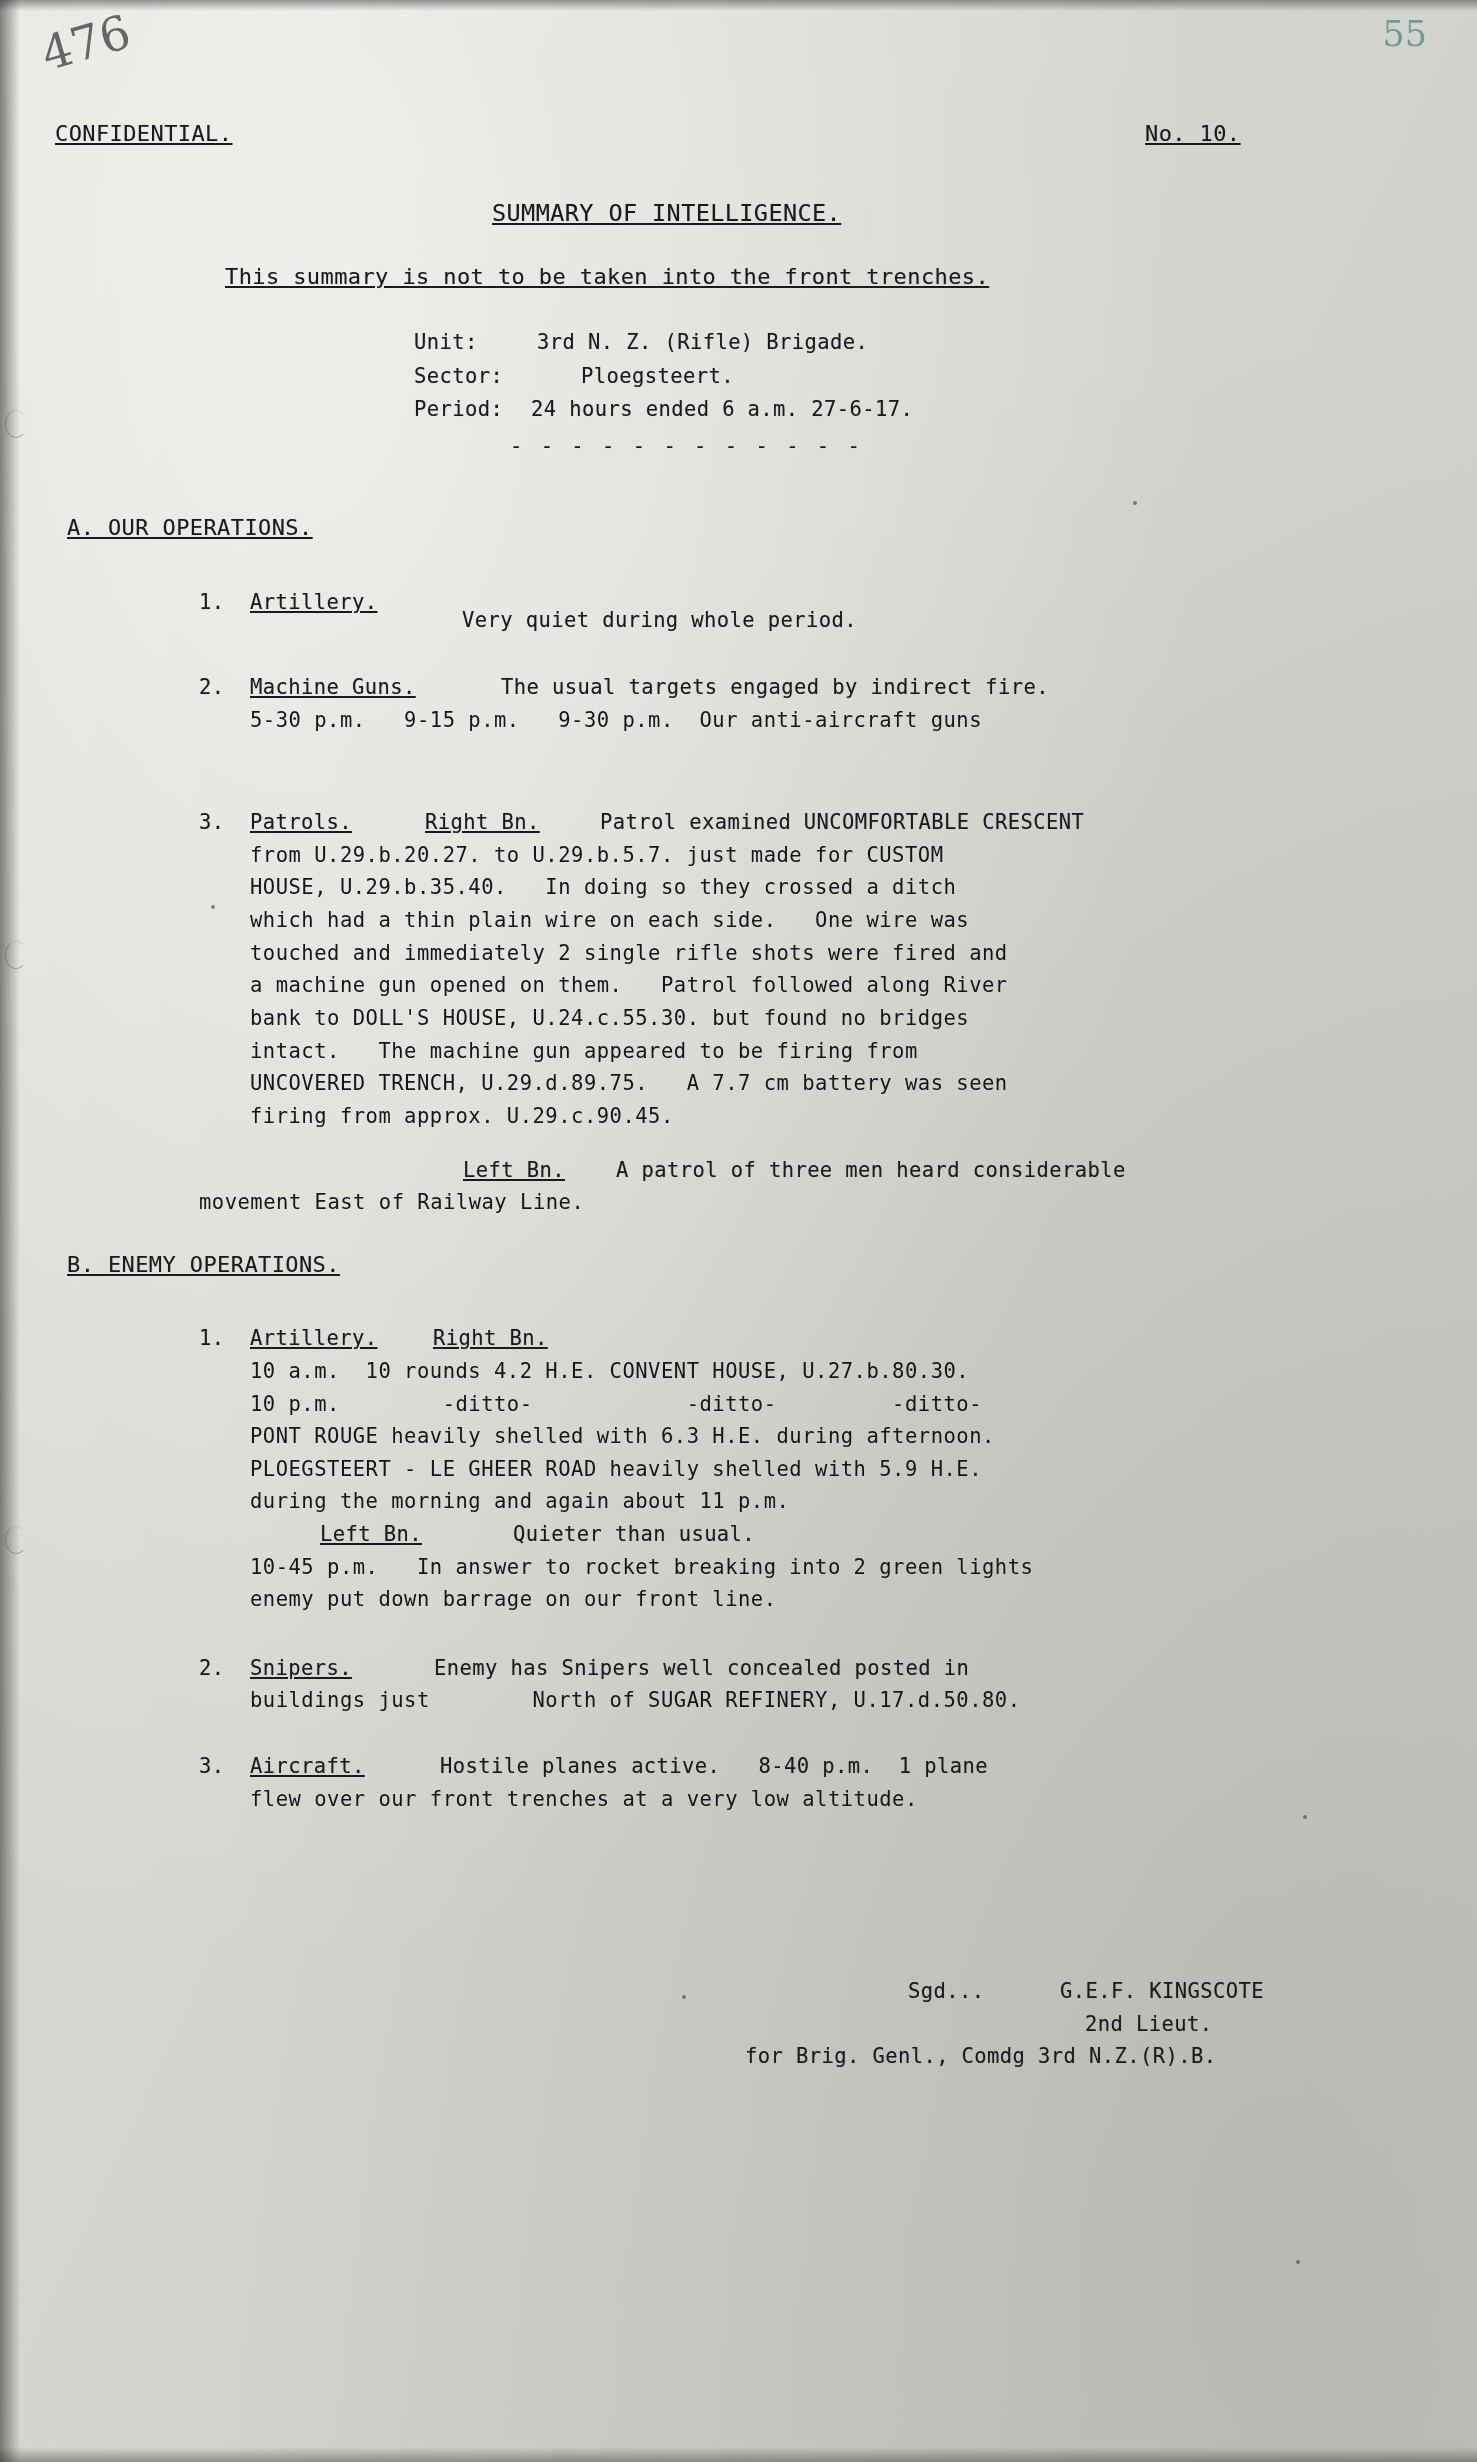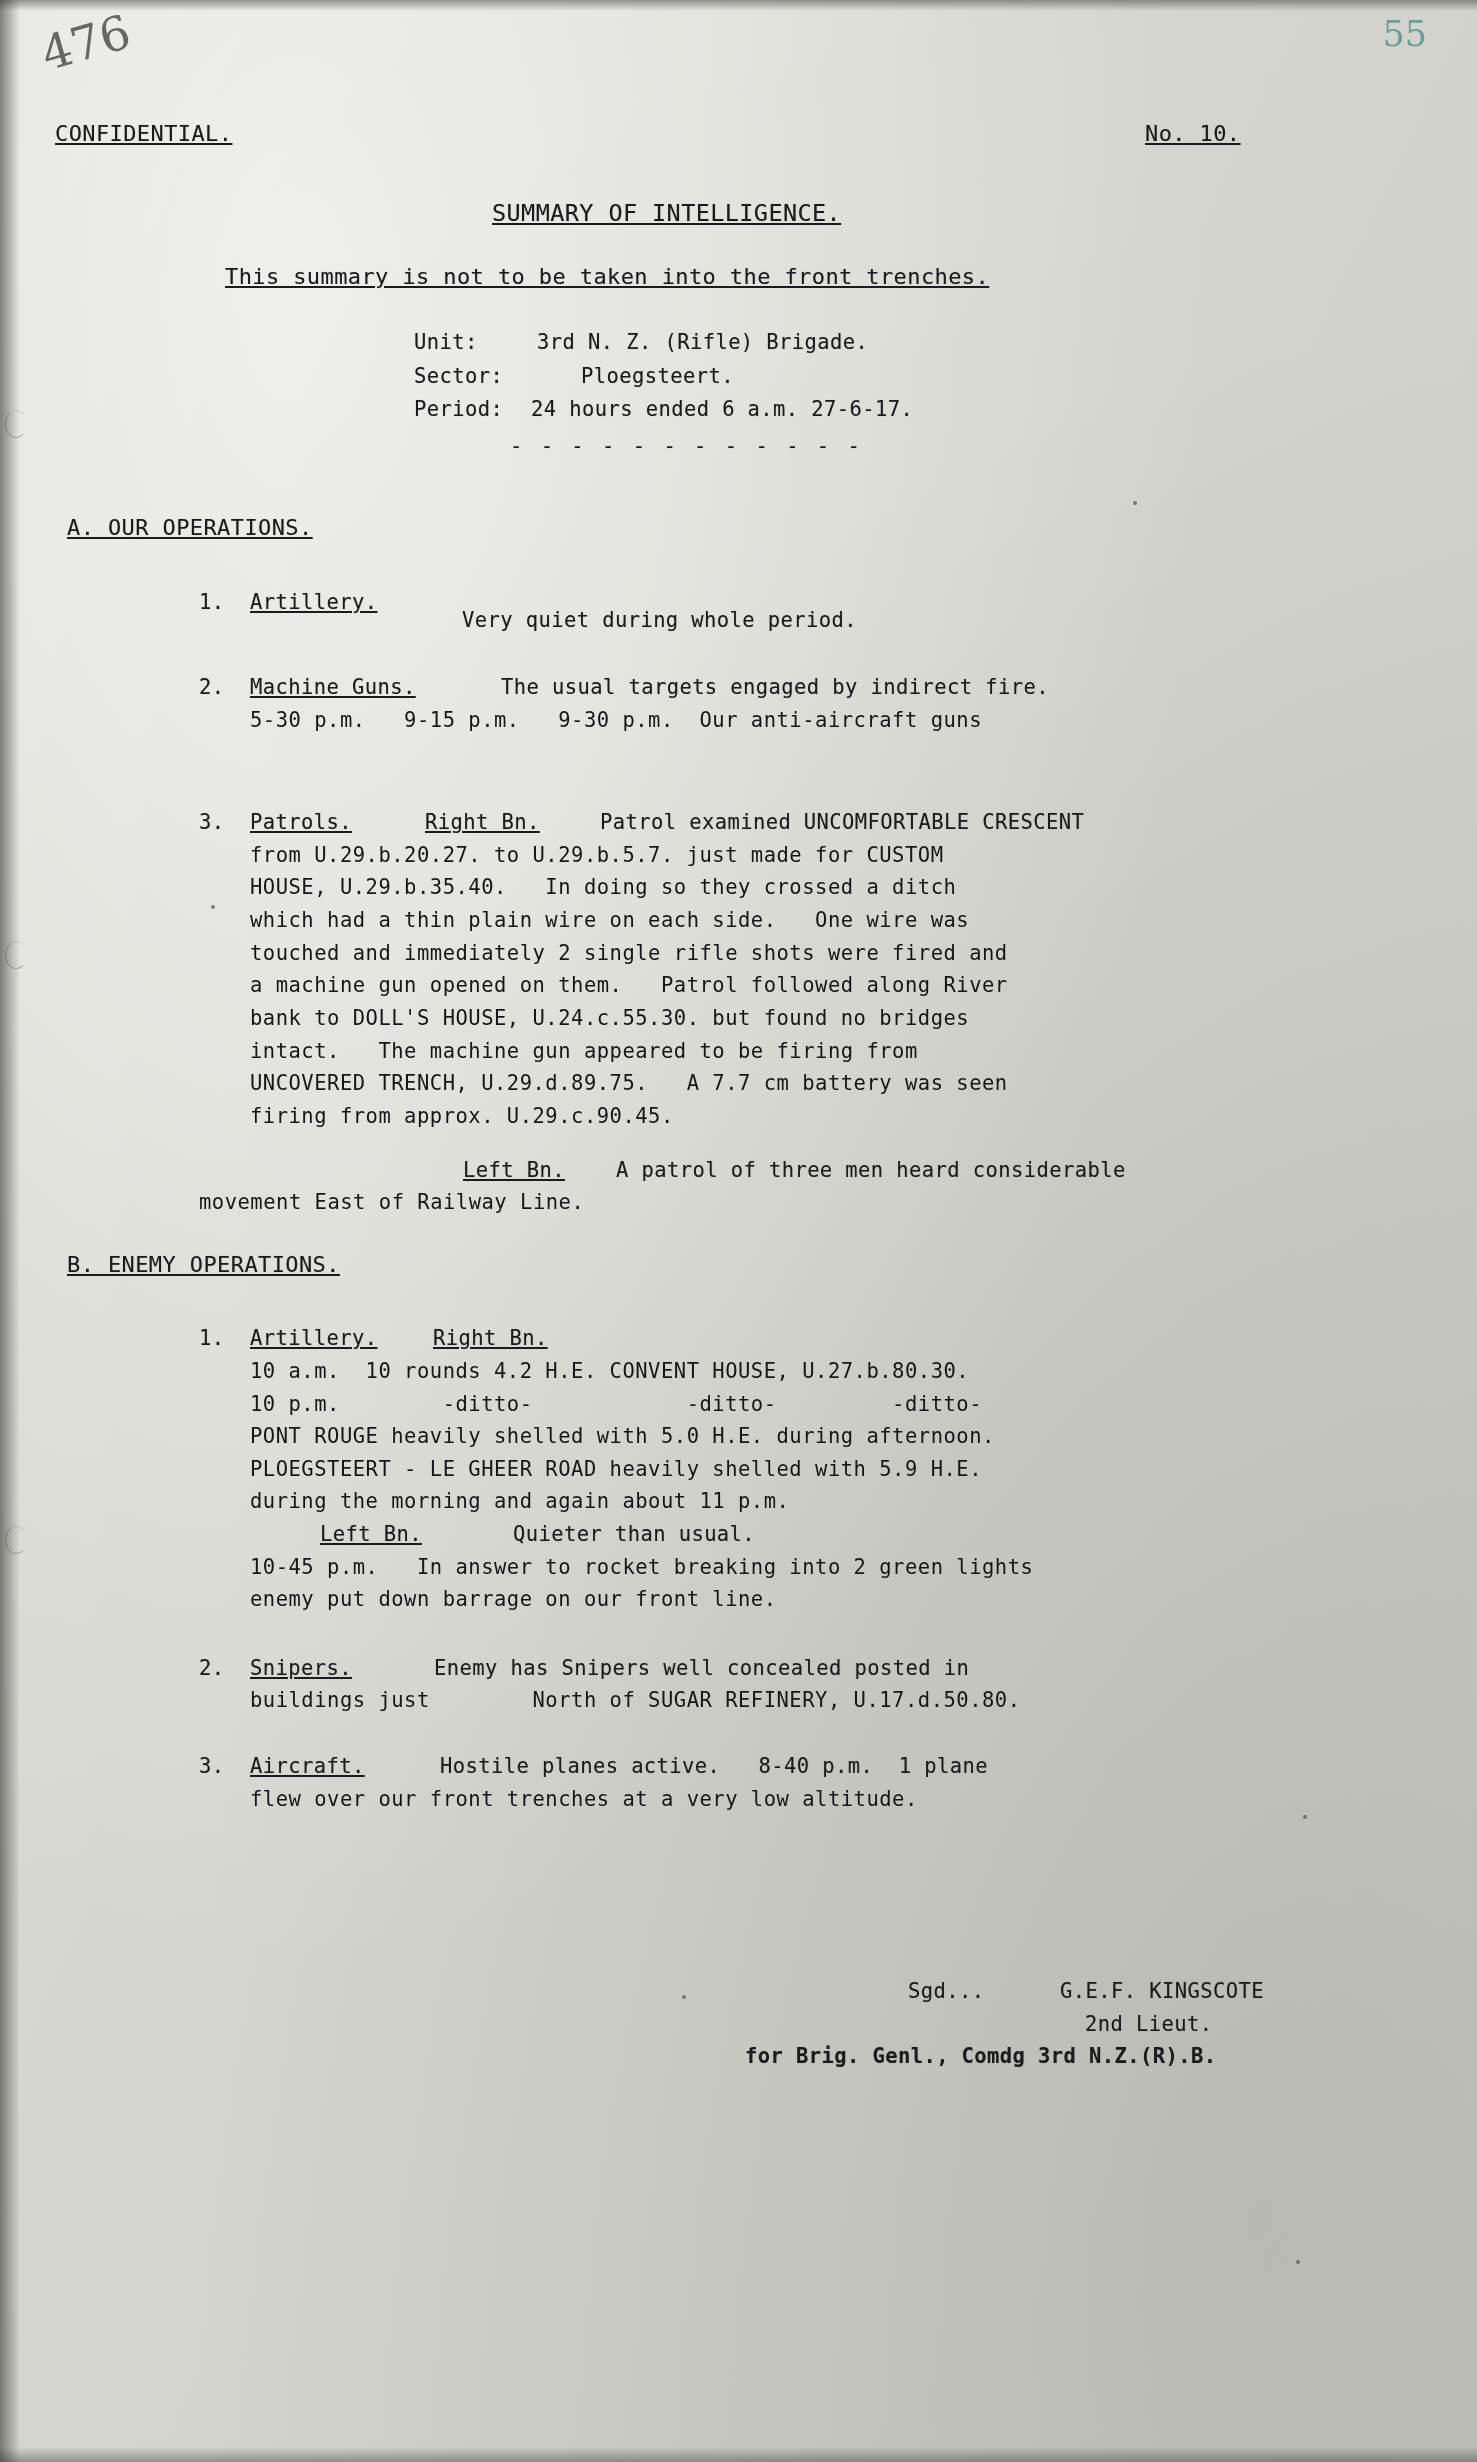--- a/index.html
+++ b/index.html
@@ -175,42 +175,42 @@
     <div class="t fs-body" style="left:616px; top:1154px;">A patrol of three men heard considerable</div>
     <div class="block" style="left:199px; top:1186px;">movement East of Railway Line.</div>
 
     <div class="t fs-head u" style="left:67px; top:1252px;">B. ENEMY OPERATIONS.</div>
 
     <div class="t fs-body" style="left:199px; top:1322px;">1.</div>
     <div class="t fs-body u" style="left:250px; top:1322px;">Artillery.</div>
     <div class="t fs-body u" style="left:433px; top:1322px;">Right Bn.</div>
     <div class="block" style="left:250px; top:1355px;">10 a.m.  10 rounds 4.2 H.E. CONVENT HOUSE, U.27.b.80.30.</div>
     <div class="block" style="left:250px; top:1388px;">10 p.m.        -ditto-            -ditto-         -ditto-</div>
-    <div class="block" style="left:250px; top:1420px;">PONT ROUGE heavily shelled with 5.0 H.E. during afternoon.</div>
+    <div class="block" style="left:250px; top:1420px;">PONT ROUGE heavily shelled with 6.3 H.E. during afternoon.</div>
     <div class="block" style="left:250px; top:1453px;">PLOEGSTEERT - LE GHEER ROAD heavily shelled with 5.9 H.E.</div>
     <div class="block" style="left:250px; top:1485px;">during the morning and again about 11 p.m.</div>
     <div class="t fs-body u" style="left:320px; top:1518px;">Left Bn.</div>
     <div class="t fs-body" style="left:513px; top:1518px;">Quieter than usual.</div>
     <div class="block" style="left:250px; top:1551px;">10-45 p.m.   In answer to rocket breaking into 2 green lights</div>
     <div class="block" style="left:250px; top:1583px;">enemy put down barrage on our front line.</div>
 
     <div class="t fs-body" style="left:199px; top:1652px;">2.</div>
     <div class="t fs-body u" style="left:250px; top:1652px;">Snipers.</div>
     <div class="t fs-body" style="left:434px; top:1652px;">Enemy has Snipers well concealed posted in</div>
     <div class="block" style="left:250px; top:1684px;">buildings just        North of SUGAR REFINERY, U.17.d.50.80.</div>
 
     <div class="t fs-body" style="left:199px; top:1750px;">3.</div>
     <div class="t fs-body u" style="left:250px; top:1750px;">Aircraft.</div>
     <div class="t fs-body" style="left:440px; top:1750px;">Hostile planes active.   8-40 p.m.  1 plane</div>
     <div class="block" style="left:250px; top:1783px;">flew over our front trenches at a very low altitude.</div>
 
     <div class="t fs-body" style="left:908px; top:1975px;">Sgd...</div>
     <div class="t fs-body" style="left:1060px; top:1975px;">G.E.F. KINGSCOTE</div>
     <div class="t fs-body" style="left:1085px; top:2008px;">2nd Lieut.</div>
-    <div class="t fs-body" style="left:745px; top:2040px;font-weight:bold;">for Brig. Genl., Comdg 3rd N.Z.(R).B.</div>
+    <div class="t fs-body" style="left:745px; top:2040px;">for Brig. Genl., Comdg 3rd N.Z.(R).B.</div>
 
     <div class="stamp-dot" style="left:211px; top:905px;"></div>
     <div class="stamp-dot" style="left:1303px; top:1815px;"></div>
     <div class="stamp-dot" style="left:1296px; top:2260px;"></div>
     <div class="stamp-dot" style="left:682px; top:1995px;"></div>
     <div class="stamp-dot" style="left:1133px; top:501px;"></div>
   </div>
 </div>
 
 

